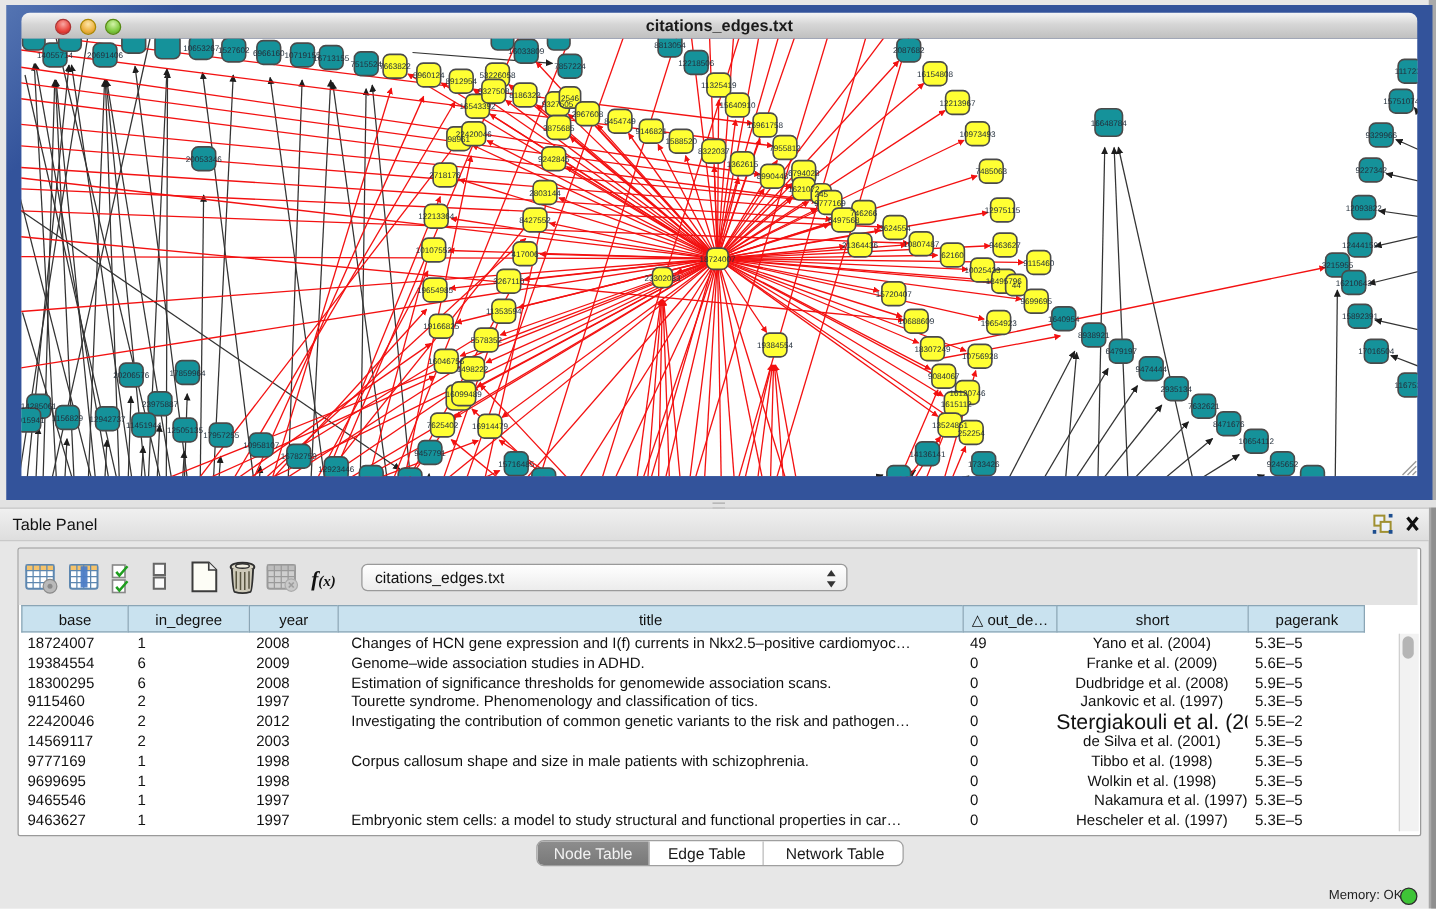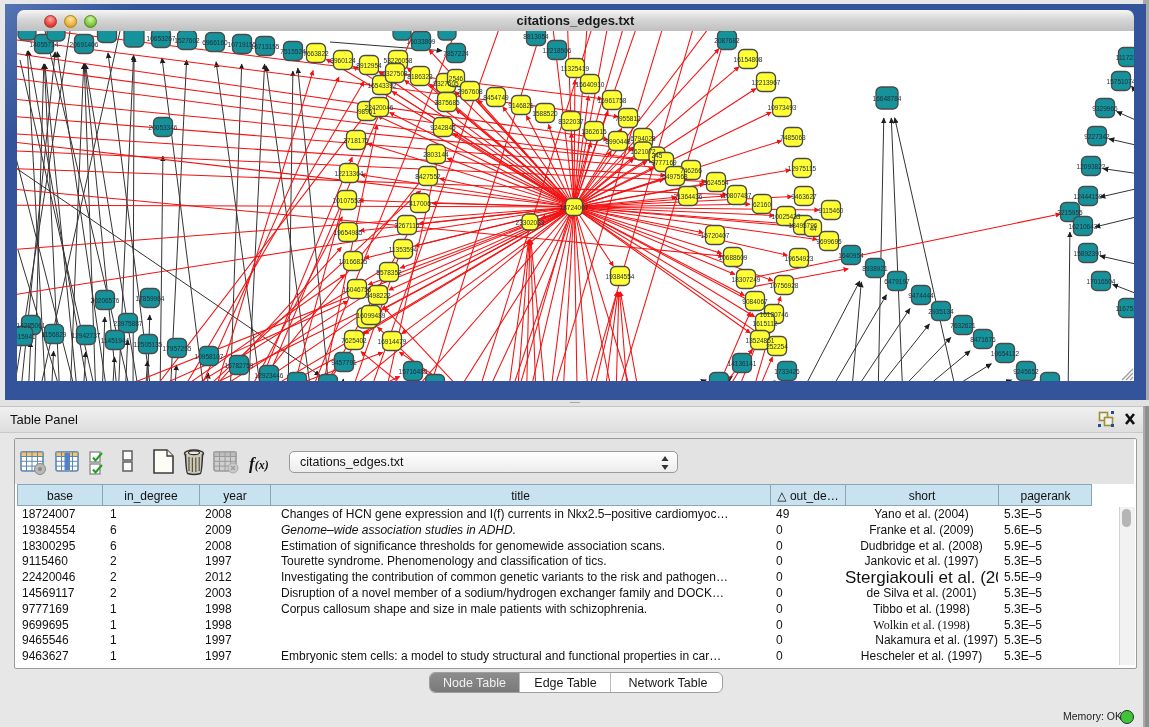--- a/index.html
+++ b/index.html
@@ -624,21 +624,21 @@
 <div style="position:absolute;left:17px;top:507px;width:85px;height:16px;font-size:12px;color:#111;line-height:15px;white-space:nowrap;overflow:hidden;padding-left:5px;box-sizing:border-box;">18724007</div>
 <div style="position:absolute;left:102px;top:507px;width:97px;height:16px;font-size:12px;color:#111;line-height:15px;white-space:nowrap;overflow:hidden;padding-left:8px;box-sizing:border-box;">1</div>
 <div style="position:absolute;left:199px;top:507px;width:71px;height:16px;font-size:12px;color:#111;line-height:15px;white-space:nowrap;overflow:hidden;padding-left:6px;box-sizing:border-box;">2008</div>
 <div style="position:absolute;left:270px;top:507px;width:500px;height:16px;font-size:12px;color:#111;line-height:15px;white-space:nowrap;overflow:hidden;padding-left:11px;box-sizing:border-box;">Changes of HCN gene expression and I(f) currents in Nkx2.5–positive cardiomyoc…</div>
 <div style="position:absolute;left:770px;top:507px;width:75px;height:16px;font-size:12px;color:#111;line-height:15px;white-space:nowrap;overflow:hidden;padding-left:6px;box-sizing:border-box;">49</div>
 <div style="position:absolute;left:845px;top:507px;width:153px;height:16px;font-size:12px;color:#111;line-height:15px;white-space:nowrap;overflow:hidden;text-align:center;">Yano et al. (2004)</div>
 <div style="position:absolute;left:998px;top:507px;width:94px;height:16px;font-size:12px;color:#111;line-height:15px;white-space:nowrap;overflow:hidden;padding-left:6px;box-sizing:border-box;">5.3E–5</div>
 <div style="position:absolute;left:17px;top:523px;width:85px;height:16px;font-size:12px;color:#111;line-height:15px;white-space:nowrap;overflow:hidden;padding-left:5px;box-sizing:border-box;">19384554</div>
 <div style="position:absolute;left:102px;top:523px;width:97px;height:16px;font-size:12px;color:#111;line-height:15px;white-space:nowrap;overflow:hidden;padding-left:8px;box-sizing:border-box;">6</div>
 <div style="position:absolute;left:199px;top:523px;width:71px;height:16px;font-size:12px;color:#111;line-height:15px;white-space:nowrap;overflow:hidden;padding-left:6px;box-sizing:border-box;">2009</div>
-<div style="position:absolute;left:270px;top:523px;width:500px;height:16px;font-size:12px;color:#111;line-height:15px;white-space:nowrap;overflow:hidden;padding-left:11px;box-sizing:border-box;font-style:italic;">Genome–wide association studies in ADHD.</div>
+<div style="position:absolute;left:270px;top:523px;width:500px;height:16px;font-size:12px;color:#111;line-height:15px;white-space:nowrap;overflow:hidden;padding-left:11px;box-sizing:border-box;">Genome–wide association studies in ADHD.</div>
 <div style="position:absolute;left:770px;top:523px;width:75px;height:16px;font-size:12px;color:#111;line-height:15px;white-space:nowrap;overflow:hidden;padding-left:6px;box-sizing:border-box;">0</div>
 <div style="position:absolute;left:845px;top:523px;width:153px;height:16px;font-size:12px;color:#111;line-height:15px;white-space:nowrap;overflow:hidden;text-align:center;">Franke et al. (2009)</div>
 <div style="position:absolute;left:998px;top:523px;width:94px;height:16px;font-size:12px;color:#111;line-height:15px;white-space:nowrap;overflow:hidden;padding-left:6px;box-sizing:border-box;">5.6E–5</div>
 <div style="position:absolute;left:17px;top:539px;width:85px;height:16px;font-size:12px;color:#111;line-height:15px;white-space:nowrap;overflow:hidden;padding-left:5px;box-sizing:border-box;">18300295</div>
 <div style="position:absolute;left:102px;top:539px;width:97px;height:16px;font-size:12px;color:#111;line-height:15px;white-space:nowrap;overflow:hidden;padding-left:8px;box-sizing:border-box;">6</div>
 <div style="position:absolute;left:199px;top:539px;width:71px;height:16px;font-size:12px;color:#111;line-height:15px;white-space:nowrap;overflow:hidden;padding-left:6px;box-sizing:border-box;">2008</div>
 <div style="position:absolute;left:270px;top:539px;width:500px;height:16px;font-size:12px;color:#111;line-height:15px;white-space:nowrap;overflow:hidden;padding-left:11px;box-sizing:border-box;">Estimation of significance thresholds for genomewide association scans.</div>
 <div style="position:absolute;left:770px;top:539px;width:75px;height:16px;font-size:12px;color:#111;line-height:15px;white-space:nowrap;overflow:hidden;padding-left:6px;box-sizing:border-box;">0</div>
 <div style="position:absolute;left:845px;top:539px;width:153px;height:16px;font-size:12px;color:#111;line-height:15px;white-space:nowrap;overflow:hidden;text-align:center;">Dudbridge et al. (2008)</div>
 <div style="position:absolute;left:998px;top:539px;width:94px;height:16px;font-size:12px;color:#111;line-height:15px;white-space:nowrap;overflow:hidden;padding-left:6px;box-sizing:border-box;">5.9E–5</div>
@@ -648,40 +648,39 @@
 <div style="position:absolute;left:270px;top:554px;width:500px;height:16px;font-size:12px;color:#111;line-height:15px;white-space:nowrap;overflow:hidden;padding-left:11px;box-sizing:border-box;">Tourette syndrome. Phenomenology and classification of tics.</div>
 <div style="position:absolute;left:770px;top:554px;width:75px;height:16px;font-size:12px;color:#111;line-height:15px;white-space:nowrap;overflow:hidden;padding-left:6px;box-sizing:border-box;">0</div>
 <div style="position:absolute;left:845px;top:554px;width:153px;height:16px;font-size:12px;color:#111;line-height:15px;white-space:nowrap;overflow:hidden;text-align:center;">Jankovic et al. (1997)</div>
 <div style="position:absolute;left:998px;top:554px;width:94px;height:16px;font-size:12px;color:#111;line-height:15px;white-space:nowrap;overflow:hidden;padding-left:6px;box-sizing:border-box;">5.3E–5</div>
 <div style="position:absolute;left:17px;top:570px;width:85px;height:16px;font-size:12px;color:#111;line-height:15px;white-space:nowrap;overflow:hidden;padding-left:5px;box-sizing:border-box;">22420046</div>
 <div style="position:absolute;left:102px;top:570px;width:97px;height:16px;font-size:12px;color:#111;line-height:15px;white-space:nowrap;overflow:hidden;padding-left:8px;box-sizing:border-box;">2</div>
 <div style="position:absolute;left:199px;top:570px;width:71px;height:16px;font-size:12px;color:#111;line-height:15px;white-space:nowrap;overflow:hidden;padding-left:6px;box-sizing:border-box;">2012</div>
 <div style="position:absolute;left:270px;top:570px;width:500px;height:16px;font-size:12px;color:#111;line-height:15px;white-space:nowrap;overflow:hidden;padding-left:11px;box-sizing:border-box;">Investigating the contribution of common genetic variants to the risk and pathogen…</div>
 <div style="position:absolute;left:770px;top:570px;width:75px;height:16px;font-size:12px;color:#111;line-height:15px;white-space:nowrap;overflow:hidden;padding-left:6px;box-sizing:border-box;">0</div>
 <div style="position:absolute;left:845px;top:570px;width:153px;height:16px;font-size:17px;color:#111;line-height:15px;white-space:nowrap;overflow:hidden;text-align:right;">Stergiakouli et al. (2012)</div>
-<div style="position:absolute;left:998px;top:570px;width:94px;height:16px;font-size:12px;color:#111;line-height:15px;white-space:nowrap;overflow:hidden;padding-left:6px;box-sizing:border-box;">5.5E–9</div>
+<div style="position:absolute;left:998px;top:570px;width:94px;height:16px;font-size:12px;color:#111;line-height:15px;white-space:nowrap;overflow:hidden;padding-left:6px;box-sizing:border-box;">5.5E–2</div>
 <div style="position:absolute;left:17px;top:586px;width:85px;height:16px;font-size:12px;color:#111;line-height:15px;white-space:nowrap;overflow:hidden;padding-left:5px;box-sizing:border-box;">14569117</div>
 <div style="position:absolute;left:102px;top:586px;width:97px;height:16px;font-size:12px;color:#111;line-height:15px;white-space:nowrap;overflow:hidden;padding-left:8px;box-sizing:border-box;">2</div>
 <div style="position:absolute;left:199px;top:586px;width:71px;height:16px;font-size:12px;color:#111;line-height:15px;white-space:nowrap;overflow:hidden;padding-left:6px;box-sizing:border-box;">2003</div>
-<div style="position:absolute;left:270px;top:586px;width:500px;height:16px;font-size:12px;color:#111;line-height:15px;white-space:nowrap;overflow:hidden;padding-left:11px;box-sizing:border-box;">Disruption of a novel member of a sodium/hydrogen exchanger family and DOCK…</div>
 <div style="position:absolute;left:770px;top:586px;width:75px;height:16px;font-size:12px;color:#111;line-height:15px;white-space:nowrap;overflow:hidden;padding-left:6px;box-sizing:border-box;">0</div>
 <div style="position:absolute;left:845px;top:586px;width:153px;height:16px;font-size:12px;color:#111;line-height:15px;white-space:nowrap;overflow:hidden;text-align:center;">de Silva et al. (2001)</div>
 <div style="position:absolute;left:998px;top:586px;width:94px;height:16px;font-size:12px;color:#111;line-height:15px;white-space:nowrap;overflow:hidden;padding-left:6px;box-sizing:border-box;">5.3E–5</div>
 <div style="position:absolute;left:17px;top:602px;width:85px;height:16px;font-size:12px;color:#111;line-height:15px;white-space:nowrap;overflow:hidden;padding-left:5px;box-sizing:border-box;">9777169</div>
 <div style="position:absolute;left:102px;top:602px;width:97px;height:16px;font-size:12px;color:#111;line-height:15px;white-space:nowrap;overflow:hidden;padding-left:8px;box-sizing:border-box;">1</div>
 <div style="position:absolute;left:199px;top:602px;width:71px;height:16px;font-size:12px;color:#111;line-height:15px;white-space:nowrap;overflow:hidden;padding-left:6px;box-sizing:border-box;">1998</div>
 <div style="position:absolute;left:270px;top:602px;width:500px;height:16px;font-size:12px;color:#111;line-height:15px;white-space:nowrap;overflow:hidden;padding-left:11px;box-sizing:border-box;">Corpus callosum shape and size in male patients with schizophrenia.</div>
 <div style="position:absolute;left:770px;top:602px;width:75px;height:16px;font-size:12px;color:#111;line-height:15px;white-space:nowrap;overflow:hidden;padding-left:6px;box-sizing:border-box;">0</div>
 <div style="position:absolute;left:845px;top:602px;width:153px;height:16px;font-size:12px;color:#111;line-height:15px;white-space:nowrap;overflow:hidden;text-align:center;">Tibbo et al. (1998)</div>
 <div style="position:absolute;left:998px;top:602px;width:94px;height:16px;font-size:12px;color:#111;line-height:15px;white-space:nowrap;overflow:hidden;padding-left:6px;box-sizing:border-box;">5.3E–5</div>
 <div style="position:absolute;left:17px;top:618px;width:85px;height:16px;font-size:12px;color:#111;line-height:15px;white-space:nowrap;overflow:hidden;padding-left:5px;box-sizing:border-box;">9699695</div>
 <div style="position:absolute;left:102px;top:618px;width:97px;height:16px;font-size:12px;color:#111;line-height:15px;white-space:nowrap;overflow:hidden;padding-left:8px;box-sizing:border-box;">1</div>
 <div style="position:absolute;left:199px;top:618px;width:71px;height:16px;font-size:12px;color:#111;line-height:15px;white-space:nowrap;overflow:hidden;padding-left:6px;box-sizing:border-box;">1998</div>
 <div style="position:absolute;left:770px;top:618px;width:75px;height:16px;font-size:12px;color:#111;line-height:15px;white-space:nowrap;overflow:hidden;padding-left:6px;box-sizing:border-box;">0</div>
-<div style="position:absolute;left:845px;top:618px;width:153px;height:16px;font-size:12px;color:#111;line-height:15px;white-space:nowrap;overflow:hidden;text-align:center;font-family:Liberation Serif, serif;">Wolkin et al. (1998)</div>
+<div style="position:absolute;left:845px;top:618px;width:153px;height:16px;font-size:12px;color:#111;line-height:15px;white-space:nowrap;overflow:hidden;text-align:center;">Wolkin et al. (1998)</div>
 <div style="position:absolute;left:998px;top:618px;width:94px;height:16px;font-size:12px;color:#111;line-height:15px;white-space:nowrap;overflow:hidden;padding-left:6px;box-sizing:border-box;">5.3E–5</div>
 <div style="position:absolute;left:17px;top:633px;width:85px;height:16px;font-size:12px;color:#111;line-height:15px;white-space:nowrap;overflow:hidden;padding-left:5px;box-sizing:border-box;">9465546</div>
 <div style="position:absolute;left:102px;top:633px;width:97px;height:16px;font-size:12px;color:#111;line-height:15px;white-space:nowrap;overflow:hidden;padding-left:8px;box-sizing:border-box;">1</div>
 <div style="position:absolute;left:199px;top:633px;width:71px;height:16px;font-size:12px;color:#111;line-height:15px;white-space:nowrap;overflow:hidden;padding-left:6px;box-sizing:border-box;">1997</div>
 <div style="position:absolute;left:770px;top:633px;width:75px;height:16px;font-size:12px;color:#111;line-height:15px;white-space:nowrap;overflow:hidden;padding-left:6px;box-sizing:border-box;">0</div>
 <div style="position:absolute;left:845px;top:633px;width:153px;height:16px;font-size:12px;color:#111;line-height:15px;white-space:nowrap;overflow:hidden;text-align:right;">Nakamura et al. (1997)</div>
 <div style="position:absolute;left:998px;top:633px;width:94px;height:16px;font-size:12px;color:#111;line-height:15px;white-space:nowrap;overflow:hidden;padding-left:6px;box-sizing:border-box;">5.3E–5</div>
 <div style="position:absolute;left:17px;top:649px;width:85px;height:16px;font-size:12px;color:#111;line-height:15px;white-space:nowrap;overflow:hidden;padding-left:5px;box-sizing:border-box;">9463627</div>
 <div style="position:absolute;left:102px;top:649px;width:97px;height:16px;font-size:12px;color:#111;line-height:15px;white-space:nowrap;overflow:hidden;padding-left:8px;box-sizing:border-box;">1</div>
 <div style="position:absolute;left:199px;top:649px;width:71px;height:16px;font-size:12px;color:#111;line-height:15px;white-space:nowrap;overflow:hidden;padding-left:6px;box-sizing:border-box;">1997</div>

